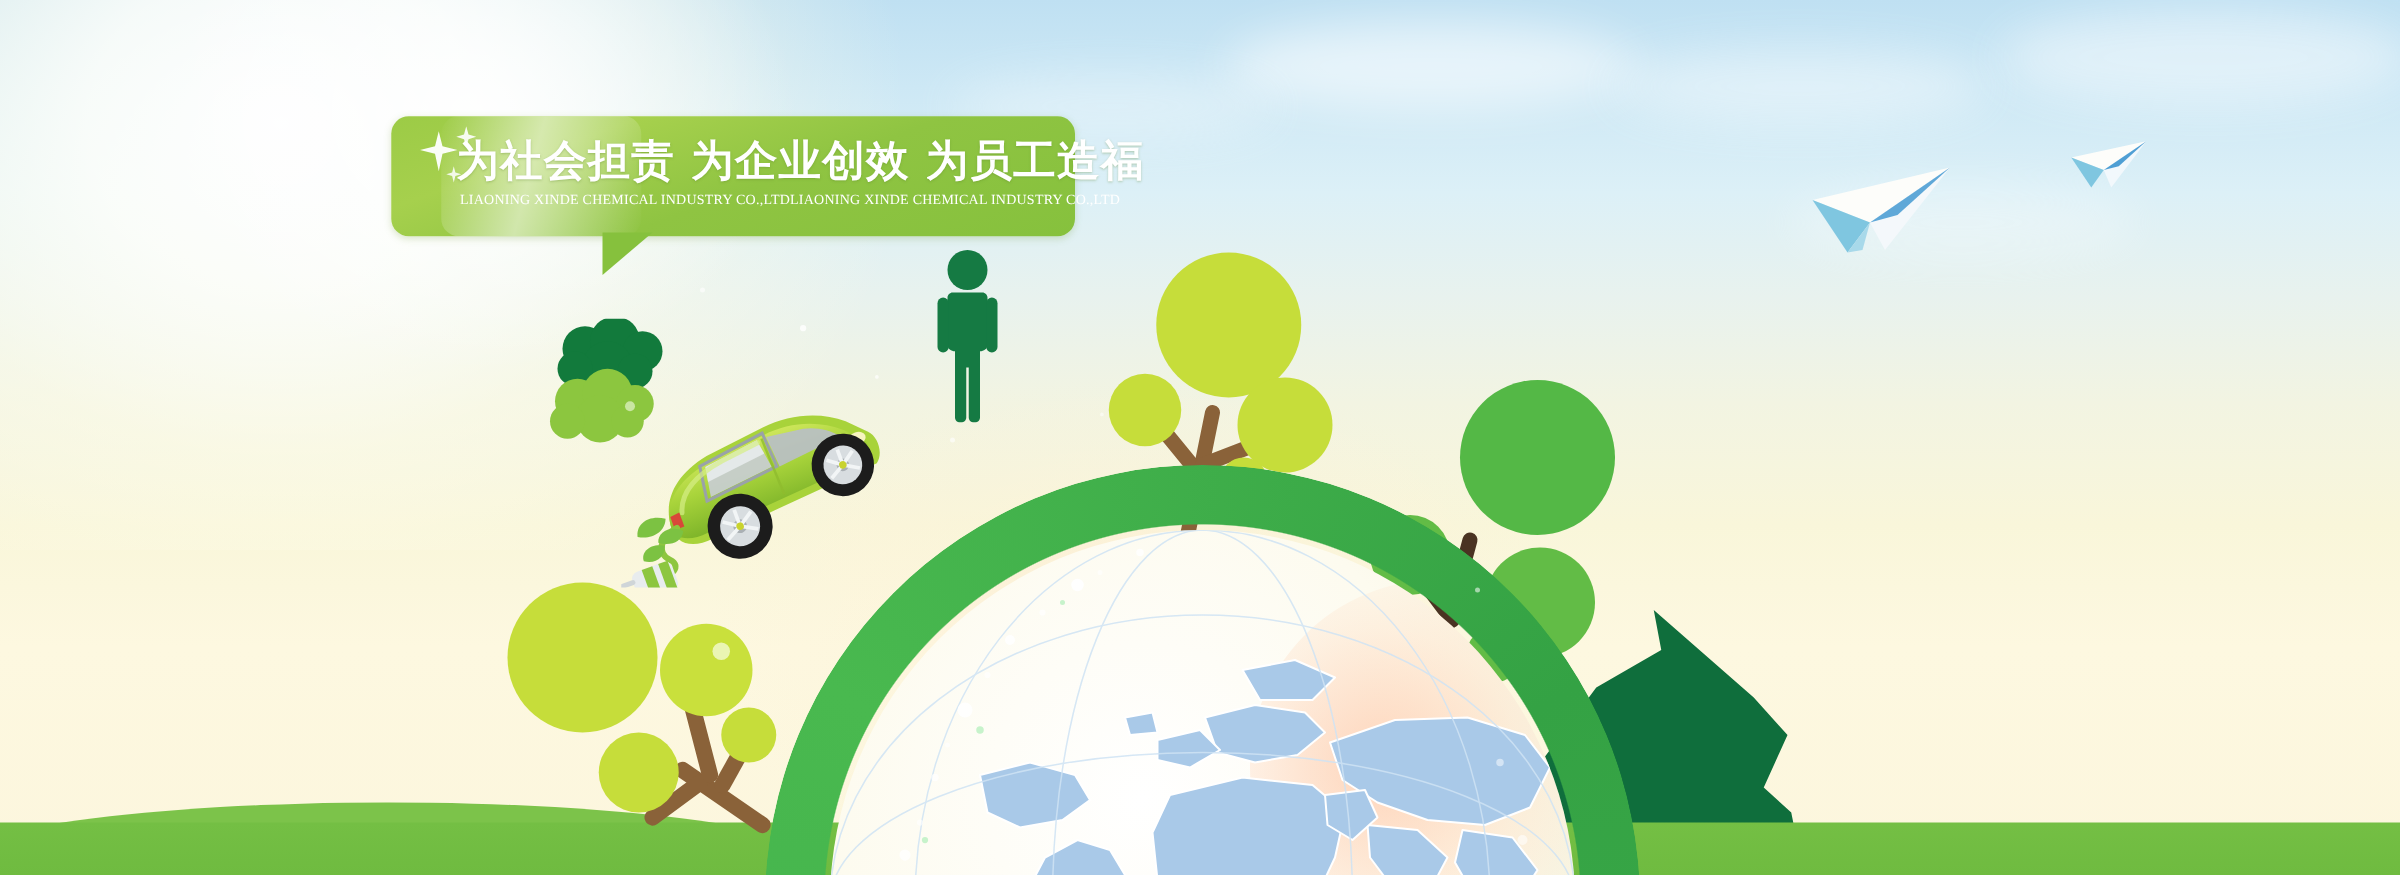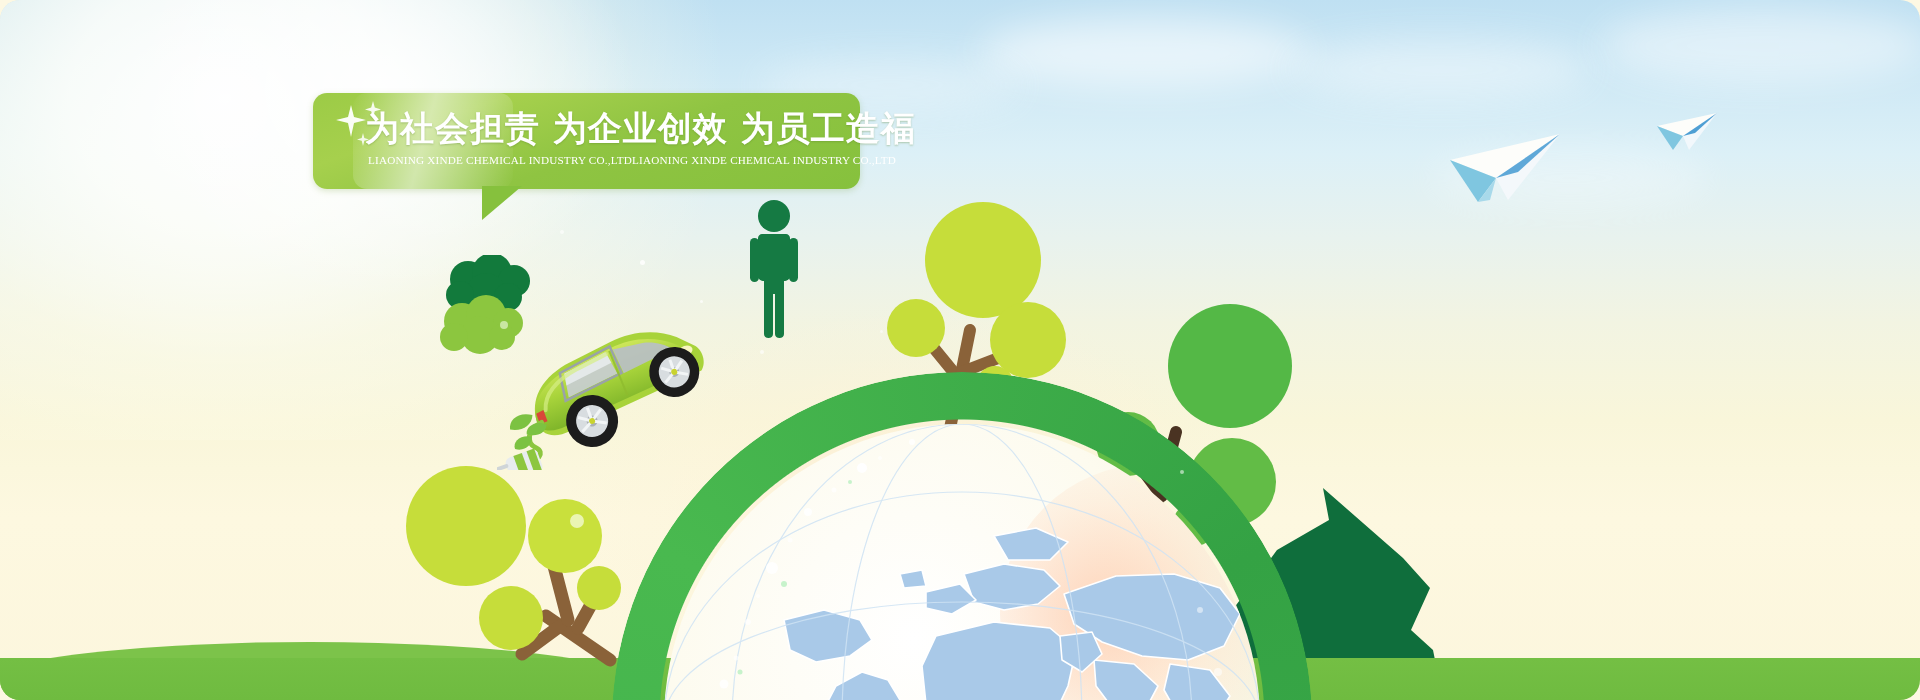--- a/index.html
+++ b/index.html
@@ -1,21 +1,21 @@
 <!DOCTYPE html>
 <html><head>
 <meta charset="utf-8">
 <style>
   html,body{margin:0;padding:0;}
   body{
     width:1920px;height:700px;overflow:hidden;
     font-family:"Liberation Sans",sans-serif;
     background:#fdf8e3;
   }
-  #stage{position:relative;width:1920px;height:700px;overflow:hidden;border-radius:20px;}
+  #stage{position:relative;width:1920px;height:700px;overflow:hidden;}
 
   
   .sky{
     position:absolute;inset:0;
     background:
       linear-gradient(to bottom,
         #bfe0f2 0%,
         #cde8f5 10%,
         #dcf0f7 22%,
         #e8f2ee 34%,

